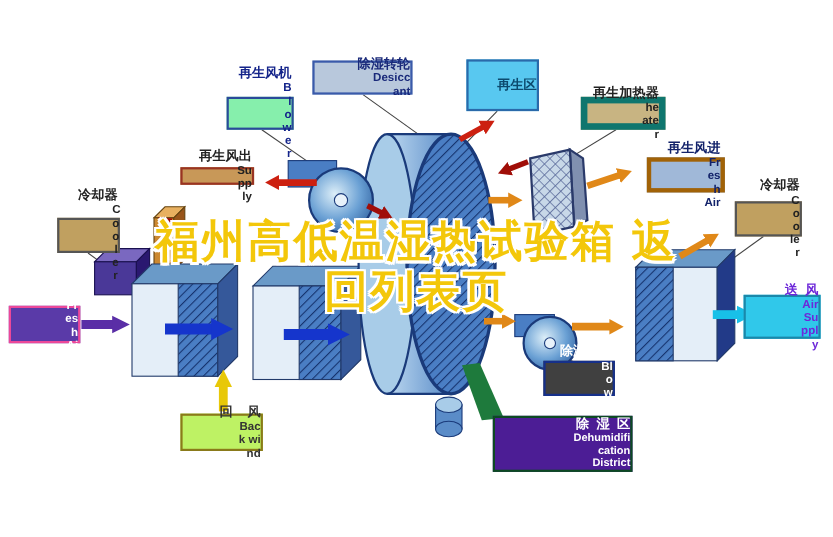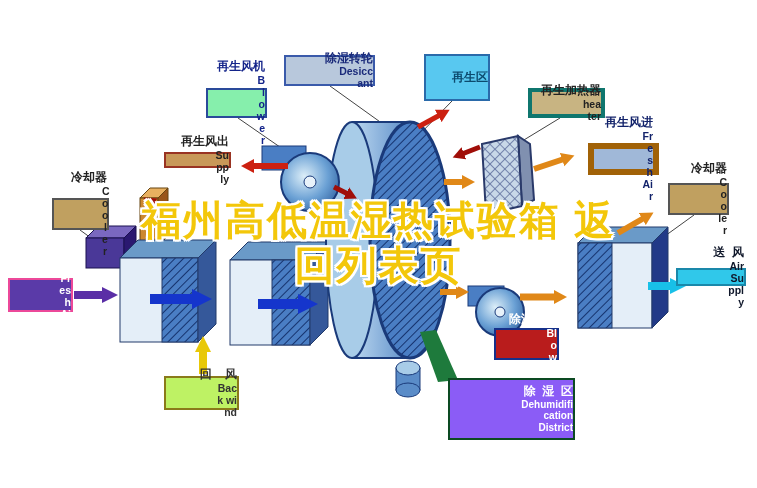--- a/index.html
+++ b/index.html
@@ -6,30 +6,30 @@
   .stage{position:relative;width:757px;height:488px;background:#ffffff;overflow:hidden;
          font-family:"Liberation Sans",sans-serif;}
   .stage svg{position:absolute;left:0;top:0;}
   .lbl{position:absolute;box-sizing:border-box;display:flex;flex-direction:column;
        justify-content:center;text-align:right;font-weight:bold;line-height:1.15;z-index:5;}
   .lbl .cn{font-size:12px;white-space:pre;}
   .lbl .en{font-size:10.5px;word-break:break-all;margin-left:48px;}
   .l-desiccant{left:284px;top:55px;width:91px;height:31px;background:#b8c8dc;border:2px solid #3a5aaa;color:#1a2a7a}
   .l-regen-area{left:424px;top:54px;width:66px;height:47px;background:#58c8f0;border:2px solid #2a6aaa;color:#0c4a6e}
   .l-regen-fan{left:206px;top:88px;width:61px;height:30px;background:#86efac;border:2px solid #2a4a9a;color:#14248a}
-  .l-regen-heater{left:528px;top:88px;width:77px;height:30px;background:#c8b482;border:4px solid #0f766e;color:#222}
+  .l-regen-heater{left:528px;top:88px;width:77px;height:30px;background:#c8b482;border:6px solid #0f766e;color:#222}
   .l-exhaust{left:164px;top:152px;width:67px;height:16px;background:#c89858;border:2px solid #993322;color:#222}
-  .l-regen-fresh{left:588px;top:143px;width:71px;height:32px;background:#a0b8d8;border:6px solid #a16207;color:#12226a}
+  .l-regen-fresh{left:588px;top:143px;width:71px;height:32px;background:#a0b8d8;border:4px solid #a16207;color:#12226a}
   .l-cooler-l{left:52px;top:198px;width:57px;height:32px;background:#c0a060;border:2px solid #555;color:#222}
   .l-cooler-r{left:668px;top:183px;width:61px;height:32px;background:#c0a060;border:2px solid #555;color:#222}
   .l-fresh{left:8px;top:278px;width:65px;height:34px;background:#5a3aa8;border:2px solid #ec4899;color:#fff}
-  .l-supply{left:676px;top:268px;width:70px;height:18px;background:#30c8ea;border:2px solid #1a88aa;color:#0f172a}
+  .l-supply{left:676px;top:268px;width:70px;height:40px;background:#30c8ea;border:2px solid #1a88aa;color:#6d28d9}
   .l-back{left:164px;top:376px;width:75px;height:34px;background:#bef264;border:2px solid #8a7a1a;color:#333}
-  .l-dfan{left:494px;top:328px;width:65px;height:32px;background:#b91c1c;border:2px solid #16308a;color:#fff}
-  .l-district{left:448px;top:378px;width:127px;height:62px;background:#8b5cf6;border:2px solid #0c4a22;color:#fff}
+  .l-dfan{left:494px;top:328px;width:65px;height:32px;background:#404040;border:2px solid #16308a;color:#fff}
+  .l-district{left:448px;top:378px;width:127px;height:51px;background:#4c1d95;border:2px solid #0c4a22;color:#fff}
   .l-district .en{font-size:10px;padding-left:20px;}
   .title{position:absolute;left:0;top:198px;width:100%;text-align:center;z-index:10;
          font-size:40px;font-weight:bold;color:#f3c70a;letter-spacing:2px;line-height:45px;
          text-shadow:-2px -2px 0 #fff,2px -2px 0 #fff,-2px 2px 0 #fff,2px 2px 0 #fff,
                      0 -2px 0 #fff,0 2px 0 #fff,-2px 0 0 #fff,2px 0 0 #fff;}
 </style>
 </head>
 <body>
 
 <div class="stage">

